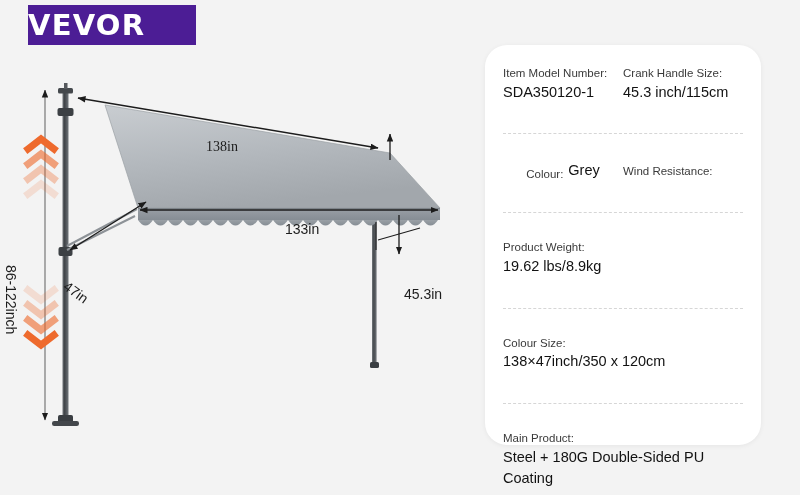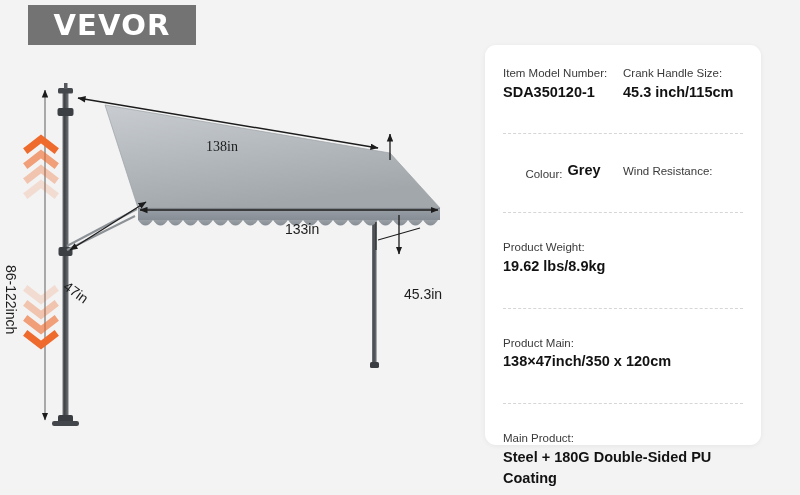--- a/index.html
+++ b/index.html
@@ -22,24 +22,23 @@
     background: #f3f3f3;
   }
 
   
   #brand {
     position: absolute;
     left: 28px;
     top: 5px;
     width: 168px;
     height: 40px;
-    background: #737373;
+    background: #4c1d95;
     display: flex;
     align-items: center;
-    justify-content: center;
   }
   #brand-text {
     color: #ffffff;
     font-size: 29px;
     font-weight: bold;
     letter-spacing: 1.2px;
     font-family: "DejaVu Sans", sans-serif;
     line-height: 1;
   }
 
@@ -78,21 +77,21 @@
   }
 
   
   #spec-card {
     position: absolute;
     left: 485px;
     top: 45px;
     width: 276px;
     height: 400px;
     background: #ffffff;
-    border-radius: 11px;
+    border-radius: 22px;
     box-shadow: 0 1px 5px rgba(0,0,0,0.06);
     box-sizing: border-box;
     padding: 20px 0 0 0;
   }
   .spec-row {
     display: flex;
     padding: 0 18px;
     box-sizing: border-box;
   }
   .spec-row.two-col > .spec-cell { width: 50%; }
@@ -108,21 +107,21 @@
   }
   .spec-key {
     font-size: 11.5px;
     color: #3a3a3a;
     line-height: 1.45;
     font-family: "Liberation Sans", sans-serif;
   }
   .spec-val {
     font-size: 14.5px;
     color: #121212;
-    font-weight: bold;
+    font-weight: normal;
     line-height: 1.5;
     font-family: "Liberation Sans", sans-serif;
   }
   .spec-cell.inline-cell .spec-key { margin-right: 5px; }
   .divider {
     height: 0;
     border-top: 1px dashed #d6d6d6;
     margin: 0 18px;
   }
   .pad-a { height: 30px; }
@@ -287,21 +286,21 @@
         <span class="spec-val">19.62 lbs/8.9kg</span>
       </div>
     </div>
 
     <div class="pad-a"></div>
     <div class="divider"></div>
     <div class="pad-b"></div>
 
     <div class="spec-row one-col">
       <div class="spec-cell">
-        <span class="spec-key">Product Main:</span>
+        <span class="spec-key">Colour Size:</span>
         <span class="spec-val">138×47inch/350 x 120cm</span>
       </div>
     </div>
 
     <div class="pad-a"></div>
     <div class="divider"></div>
     <div class="pad-b"></div>
 
     <div class="spec-row one-col">
       <div class="spec-cell">

